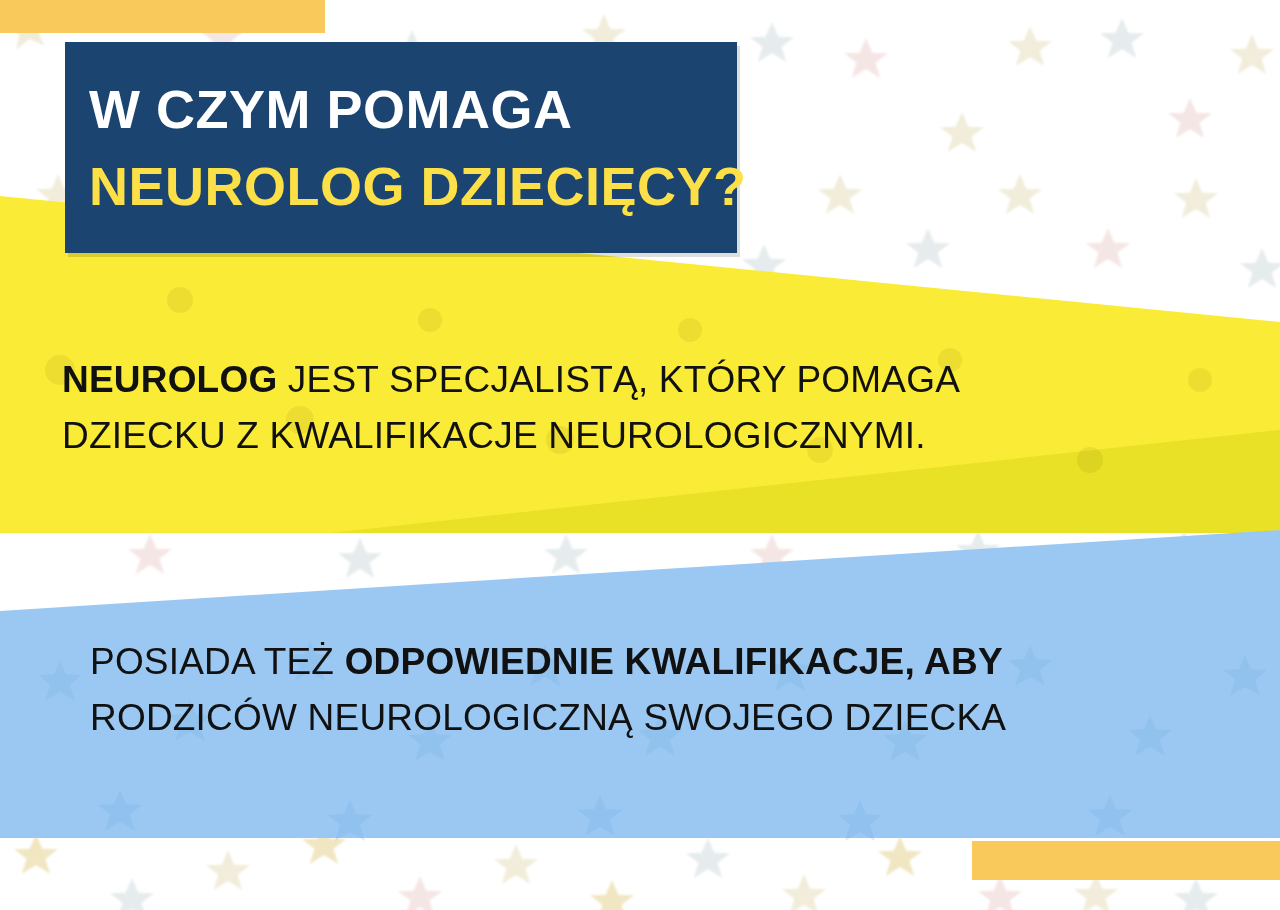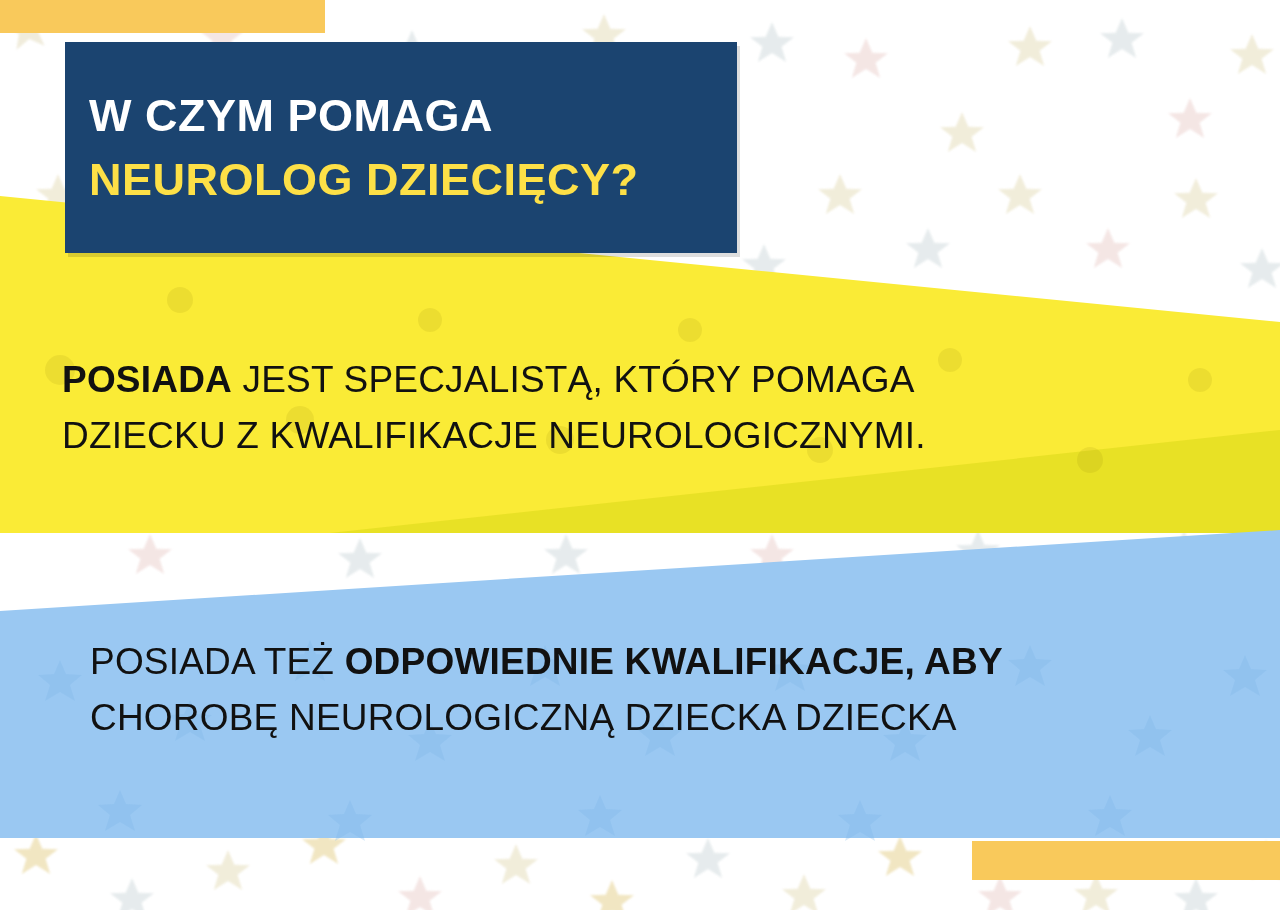--- a/index.html
+++ b/index.html
@@ -46,21 +46,21 @@
     box-shadow: 3px 4px 0 rgba(0,0,0,0.13);
     display: flex;
     flex-direction: column;
     justify-content: center;
     box-sizing: border-box;
     padding: 0 0 0 24px;
   }
   .title-line {
     color: #ffffff;
     font-weight: 700;
-    font-size: 45px;
+    font-size: 54px;
     letter-spacing: 0.5px;
     line-height: 1.42;
     white-space: nowrap;
   }
 
   
   .band-yellow {
     position: absolute;
     left: 0;
     top: 0;
@@ -263,24 +263,24 @@
   </div>
 
   <div class="bar-orange-top" style="background: rgb(249, 201, 91);"></div>
 
   <div class="title-box" style="background: rgb(27, 68, 112);">
     <span class="title-line" style="color: rgb(255, 255, 255);">W CZYM POMAGA</span>
     <span class="title-line" style="color: #fde047;">NEUROLOG DZIECIĘCY?</span>
   </div>
 
   <div class="yellow-text" style="color: rgb(17, 17, 17);">
-    <span class="ln"><strong>POSIADA</strong><span> JEST SPECJALISTĄ, KTÓRY POMAGA</span></span>
+    <span class="ln"><strong>NEUROLOG</strong><span> JEST SPECJALISTĄ, KTÓRY POMAGA</span></span>
     <span class="ln">DZIECKU Z KWALIFIKACJE NEUROLOGICZNYMI.</span>
   </div>
 
   <div class="blue-text" style="color: rgb(17, 17, 17); margin-left: 28px;">
     <span class="ln"><span>POSIADA TEŻ </span><strong>ODPOWIEDNIE KWALIFIKACJE, ABY</strong></span>
-    <span class="ln">CHOROBĘ NEUROLOGICZNĄ DZIECKA DZIECKA</span>
+    <span class="ln">RODZICÓW NEUROLOGICZNĄ SWOJEGO DZIECKA</span>
   </div>
 
   <div class="bar-orange-bottom" style="background: rgb(249, 201, 91);"></div>
 
 </div>
 
 </body></html>

